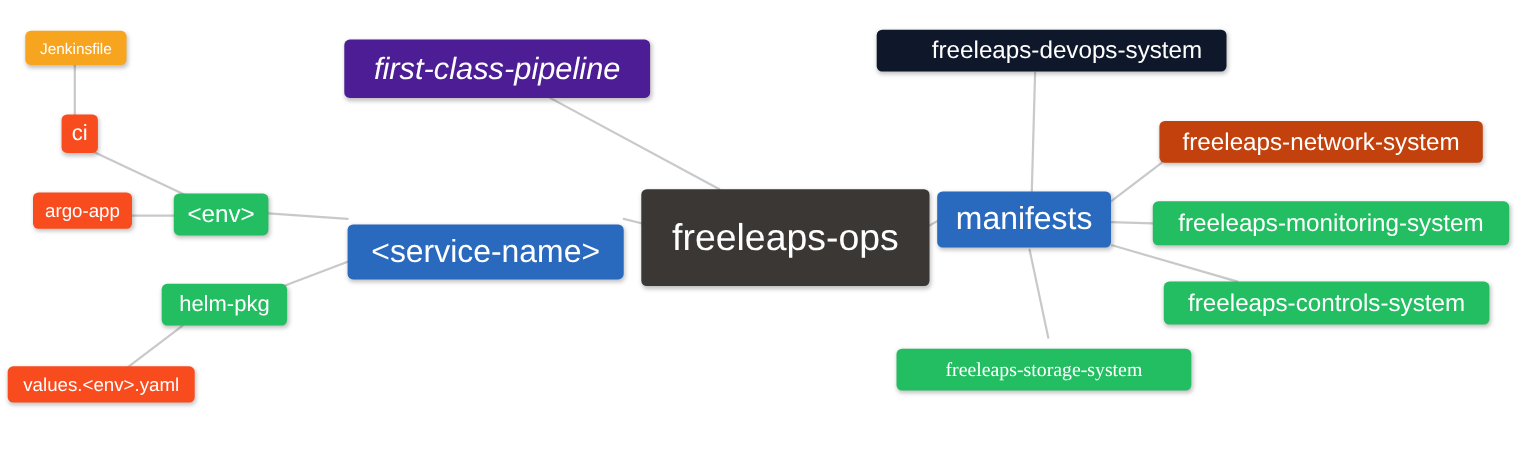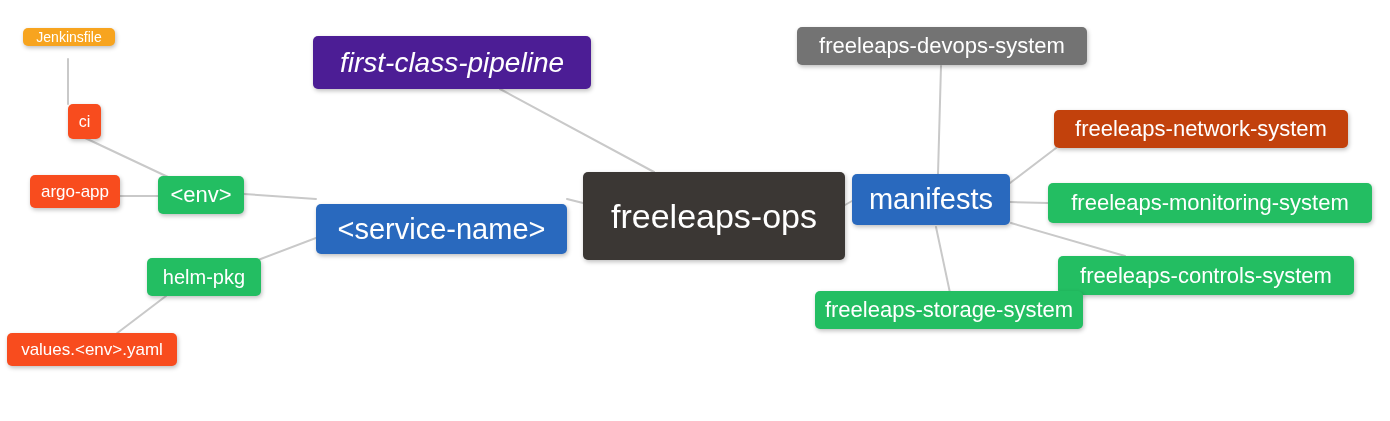--- a/index.html
+++ b/index.html
@@ -27,35 +27,35 @@
     display: flex;
     align-items: center;
     justify-content: center;
     color: #ffffff;
     border-radius: 5px;
     box-shadow: 1px 2px 4px rgba(0,0,0,0.25);
     white-space: nowrap;
     cursor: pointer;
     user-select: none;
   }
-  .n-jenkinsfile { left: 23px;  top: 28px;  width: 92px;  height: 18px; font-size: 14px; }
-  .n-ci          { left: 68px;  top: 104px; width: 33px;  height: 35px; font-size: 16px; }
+  .n-jenkinsfile { left: 23px;  top: 28px;  width: 92px;  height: 31px; font-size: 14px; }
+  .n-ci          { left: 56px;  top: 104px; width: 33px;  height: 35px; font-size: 20px; }
   .n-argo-app    { left: 30px;  top: 175px; width: 90px;  height: 33px; font-size: 17px; }
   .n-env         { left: 158px; top: 176px; width: 86px;  height: 38px; font-size: 22px; }
   .n-helm-pkg    { left: 147px; top: 258px; width: 114px; height: 38px; font-size: 20px; }
   .n-values      { left: 7px;   top: 333px; width: 170px; height: 33px; font-size: 17px; }
   .n-fcp         { left: 313px; top: 36px;  width: 278px; height: 53px; font-size: 28px; }
   .n-service     { left: 316px; top: 172px; width: 251px; height: 50px; font-size: 29px; margin-top: 32px; }
   .n-root        { left: 583px; top: 172px; width: 262px; height: 88px; font-size: 34px; }
   .n-manifests   { left: 852px; top: 174px; width: 158px; height: 51px; font-size: 29px; }
   .n-devops      { left: 797px; top: 27px;  width: 290px; height: 38px; font-size: 22px; }
   .n-network     { left: 1054px;top: 110px; width: 294px; height: 38px; font-size: 22px; }
   .n-monitoring  { left: 1048px;top: 183px; width: 324px; height: 40px; font-size: 22px; }
   .n-controls    { left: 1058px;top: 256px; width: 296px; height: 39px; font-size: 22px; }
-  .n-storage     { left: 815px; top: 291px; width: 268px; height: 38px; font-size: 22px; }
+  .n-storage     { left: 815px; top: 317px; width: 268px; height: 38px; font-size: 18px; font-family: Liberation Serif, serif; }
 </style>
 </head>
 <body>
 
 <div class="canvas">
 
   <svg class="edges" viewBox="0 0 1390 421" xmlns="http://www.w3.org/2000/svg">
     <line x1="68" y1="59" x2="68" y2="104"></line>
     <line x1="83" y1="137" x2="168" y2="177"></line>
     <line x1="120" y1="196" x2="158" y2="196"></line>
@@ -85,21 +85,21 @@
   <div class="node n-values" style="background-color: rgb(248, 76, 30);">values.&lt;env&gt;.yaml</div>
 
   <div class="node n-fcp" style="background-color: #4c1d95; font-style: italic;">first-class-pipeline</div>
 
   <div class="node n-service" style="background-color: rgb(41, 105, 190);">&lt;service-name&gt;</div>
 
   <div class="node n-root" style="background-color: rgb(59, 55, 52);">freeleaps-ops</div>
 
   <div class="node n-manifests" style="background-color: rgb(41, 105, 190);">manifests</div>
 
-  <div class="node n-devops" style="background-color: #737373;">freeleaps-devops-system</div>
+  <div class="node n-devops" style="background-color: #0f172a; padding-left: 28px;">freeleaps-devops-system</div>
 
   <div class="node n-network" style="background-color: #c2410c;">freeleaps-network-system</div>
 
   <div class="node n-monitoring" style="background-color: rgb(35, 190, 98);">freeleaps-monitoring-system</div>
 
   <div class="node n-controls" style="background-color: rgb(35, 190, 98);">freeleaps-controls-system</div>
 
   <div class="node n-storage" style="background-color: rgb(35, 190, 98);">freeleaps-storage-system</div>
 
 </div>

